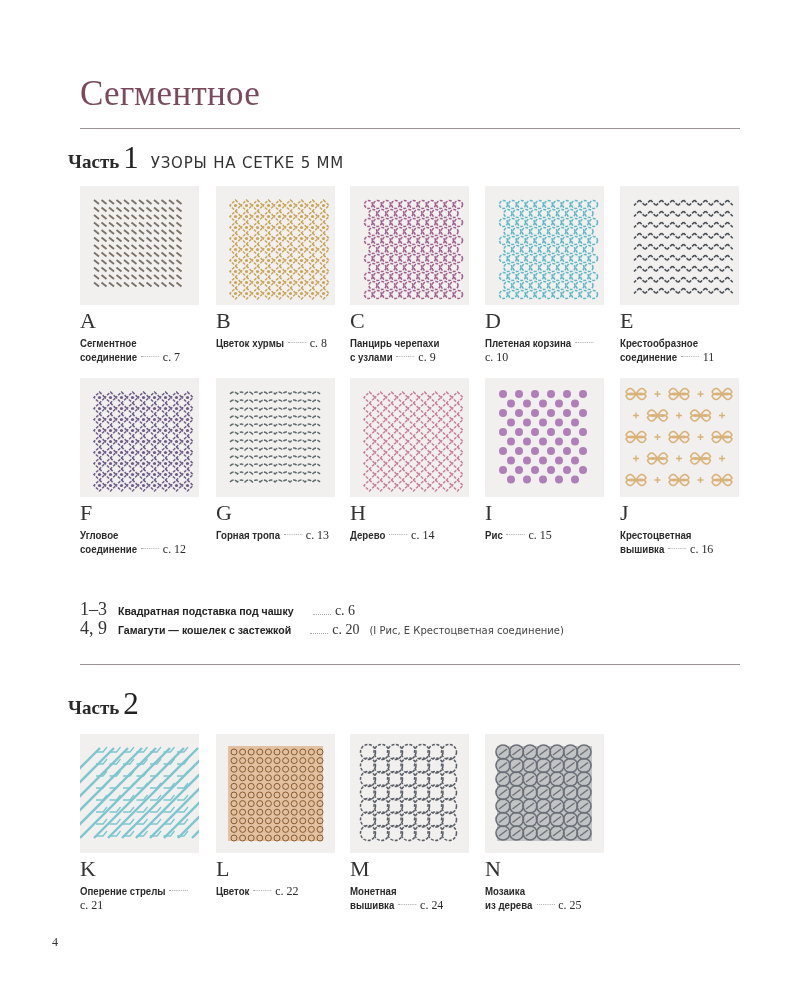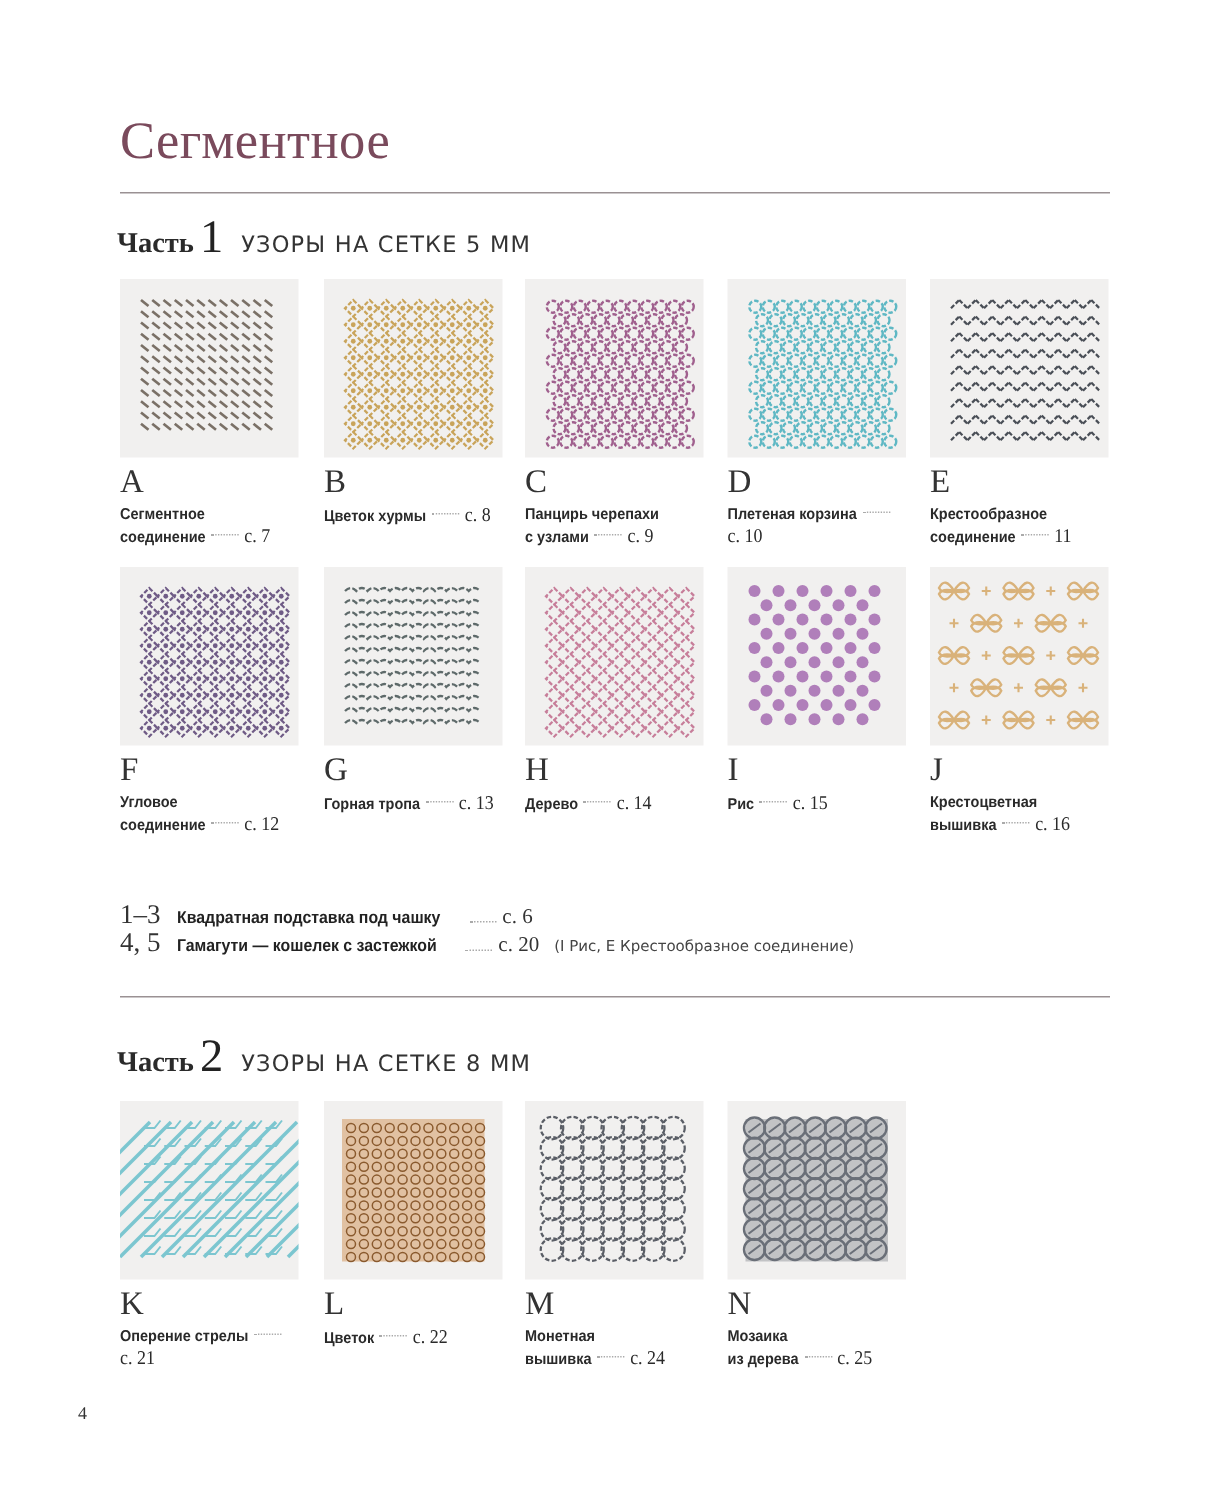--- a/index.html
+++ b/index.html
@@ -1,19 +1,19 @@
 <!DOCTYPE html>
 <html><head>
 <meta charset="utf-8">
 <style>
   html, body { margin: 0; padding: 0; background: #ffffff; }
   body { width: 808px; height: 1000px; position: relative; overflow: hidden; font-family: "Liberation Sans", sans-serif; color: #2a2a2a; }
   .page-title { position: absolute; left: 80px; top: 74px; font-family: "Liberation Serif", serif; font-size: 35px; color: #7a4a5c; letter-spacing: 0.3px; margin: 0; font-weight: normal; }
   .rule { position: absolute; left: 80px; width: 660px; height: 1px; background: #9a9193; }
-  .part-heading { position: absolute; left: 78px; display: flex; align-items: baseline; white-space: nowrap; }
+  .part-heading { position: absolute; left: 68px; display: flex; align-items: baseline; white-space: nowrap; }
   .part-word { font-family: "Liberation Serif", serif; font-size: 19px; font-weight: bold; color: #2a2a2a; }
   .part-num { font-family: "Liberation Serif", serif; font-size: 31px; color: #222; margin-left: 4px; margin-right: 12px; line-height: 1; }
   .part-sub { font-family: "DejaVu Sans", sans-serif; font-size: 15px; color: #333; letter-spacing: 0.8px; }
   .tile { position: absolute; width: 119px; height: 119px; background: #f1f0ef; }
   .tile svg { display: block; width: 119px; height: 119px; }
   .letter { position: absolute; font-family: "Liberation Serif", serif; font-size: 22px; color: #333; }
   .cap { position: absolute; font-family: "Liberation Sans", sans-serif; font-size: 10.5px; font-weight: bold; color: #2a2a2a; line-height: 14px; width: 130px; transform: scaleX(0.92); transform-origin: left top; }
   .cap .dots { display: inline-block; width: 20px; border-bottom: 1px dotted #aaa; margin: 0 4px 3px 4px; vertical-align: middle; }
   .cap .pg { font-family: "Liberation Serif", serif; font-weight: normal; font-size: 13px; }
   .proj-list { position: absolute; left: 80px; top: 599px; }
@@ -1055,34 +1055,33 @@
   </div>
 
 <div class="proj-list">
   <div class="proj">
     <span class="proj-num">1–3</span>
     <span class="proj-title">Квадратная подставка под чашку</span>
     <span class="dots"></span>
     <span class="proj-pg">с. 6</span>
   </div>
   <div class="proj">
-    <span class="proj-num">4, 5</span>
+    <span class="proj-num">4, 9</span>
     <span class="proj-title">Гамагути — кошелек с застежкой</span>
     <span class="dots"></span>
     <span class="proj-pg">с. 20</span>
-    <span class="proj-note">(I Рис, E Крестообразное соединение)</span>
+    <span class="proj-note">(I Рис, E Крестоцветная соединение)</span>
   </div>
 </div>
 
 <div class="rule" style="top:664px"></div>
 
 <div class="part-heading" style="top:688px">
   <span class="part-word">Часть</span>
   <span class="part-num">2</span>
-  <span class="part-sub">УЗОРЫ НА СЕТКЕ 8 ММ</span>
 </div>
 
 <div id="part2-grid">
     <div class="tile" style="left: 80px; top: 734px;">
       <svg viewBox="0 0 119 119" xmlns="http://www.w3.org/2000/svg">
         <line x1="-70" y1="104" x2="20" y2="14" stroke="#7cc6d0" stroke-width="2.4"></line>
         <line x1="-56" y1="104" x2="34" y2="14" stroke="#7cc6d0" stroke-width="2.4"></line>
         <line x1="-42" y1="104" x2="48" y2="14" stroke="#7cc6d0" stroke-width="2.4"></line>
         <line x1="-28" y1="104" x2="62" y2="14" stroke="#7cc6d0" stroke-width="2.4"></line>
         <line x1="-14" y1="104" x2="76" y2="14" stroke="#7cc6d0" stroke-width="2.4"></line>

